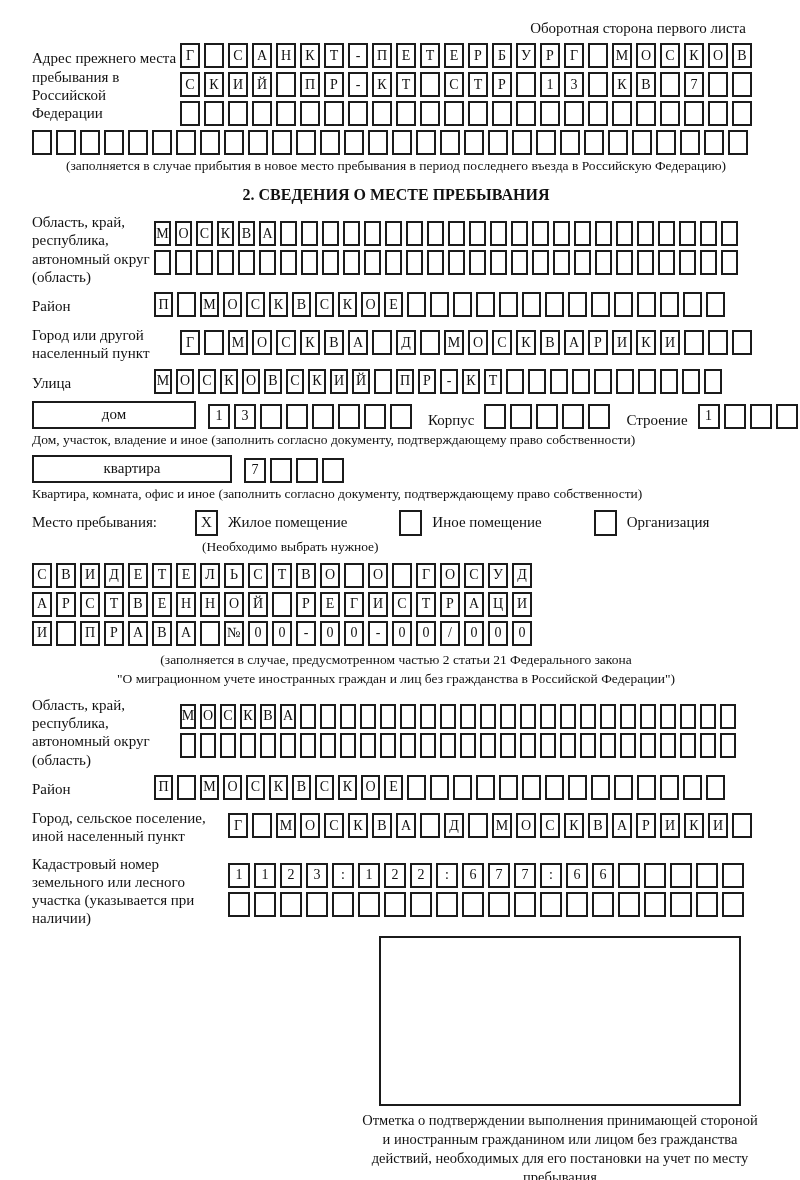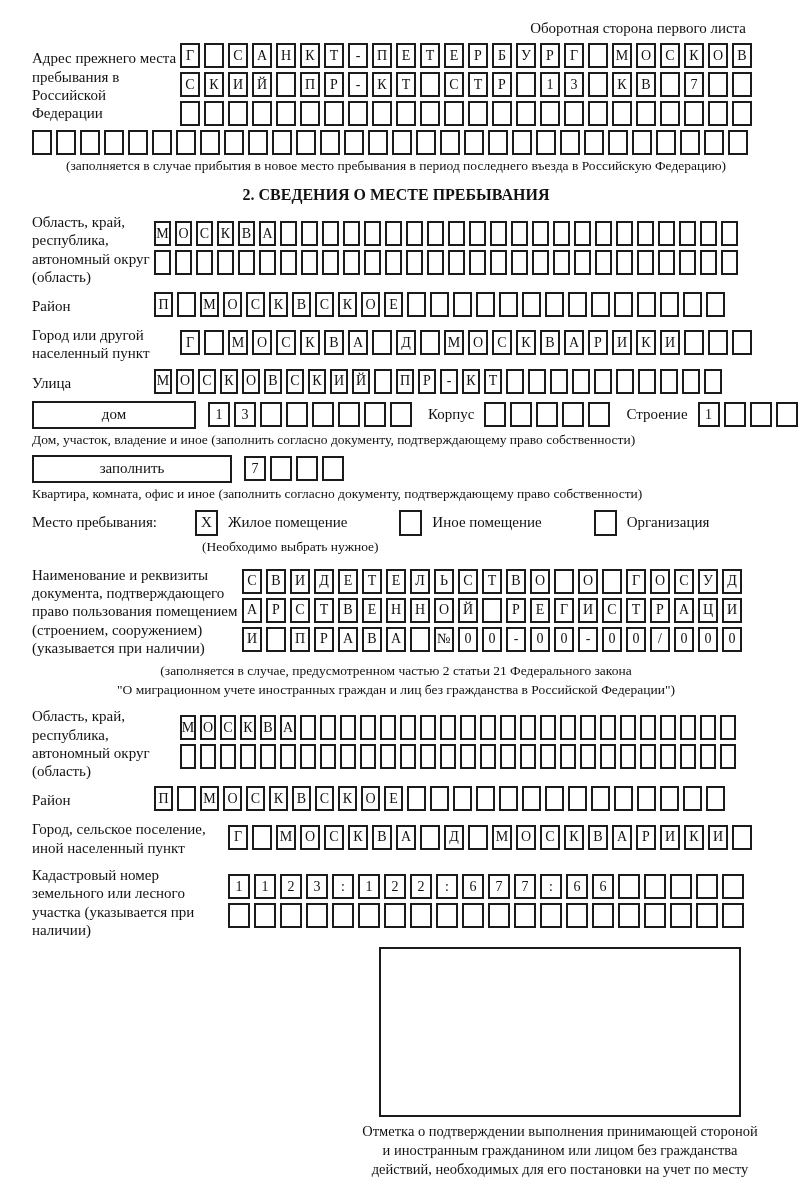--- a/index.html
+++ b/index.html
@@ -34,21 +34,21 @@
   .cw19 .cell { width: 19px; }
   .cw20 .cell { width: 20px; }
   .cw22 .cell { width: 22px; }
   .indent26 { margin-left: 26px; }
 
   .note { font-size: 13.5px; margin-top: 3px; }
   .note.center { text-align: center; }
   .sect-title { text-align: center; font-weight: bold; font-size: 16px; margin-top: 12px; }
   .sub-title { text-align: center; font-weight: bold; font-size: 15.5px; margin-top: 10px; }
 
-  .houserow { display: flex; align-items: center; gap: 4px; margin-top: 7px; }
+  .houserow { display: flex; align-items: flex-end; gap: 4px; margin-top: 7px; }
   .widebox {
     border: 2px solid #1b1b1b; height: 28px;
     display: flex; align-items: center; justify-content: center;
     font-size: 15px; flex: none;
   }
   .house-box { width: 164px; margin-right: 8px; }
   .apt-box { width: 200px; margin-right: 8px; }
   .inlinelabel { font-size: 15px; margin: 0 6px 0 12px; }
 
   .checkrow { display: flex; align-items: center; margin-top: 8px; font-size: 15px; gap: 28px; }
@@ -380,21 +380,21 @@
     <div class="cellrow cw22">
         <span class="cell">1</span>
         <span class="cell"></span>
         <span class="cell"></span>
         <span class="cell"></span>
       </div>
   </div>
   <div class="note">Дом, участок, владение и иное (заполнить согласно документу, подтверждающему право собственности)</div>
 
   <div class="houserow">
-    <div class="widebox apt-box">заполнить</div>
+    <div class="widebox apt-box">квартира</div>
     <div class="cellrow cw22">
         <span class="cell">7</span>
         <span class="cell"></span>
         <span class="cell"></span>
         <span class="cell"></span>
       </div>
   </div>
   <div class="note">Квартира, комната, офис и иное (заполнить согласно документу, подтверждающему право собственности)</div>
 
   <div class="checkrow">
@@ -408,21 +408,20 @@
       <span>Иное помещение</span>
     </span>
     <span class="checkopt">
       <span class="checkbox"></span>
       <span>Организация</span>
     </span>
   </div>
   <div class="note" style="margin-left:170px">(Необходимо выбрать нужное)</div>
 
   <div class="field" style="margin-top:8px">
-    <div class="flabel lw210">Наименование и реквизиты документа, подтверждающего право пользования помещением (строением, сооружением) (указывается при наличии)</div>
     <div class="rows">
       <div class="cellrow cw20">
           <span class="cell">С</span>
           <span class="cell">В</span>
           <span class="cell">И</span>
           <span class="cell">Д</span>
           <span class="cell">Е</span>
           <span class="cell">Т</span>
           <span class="cell">Е</span>
           <span class="cell">Л</span>

